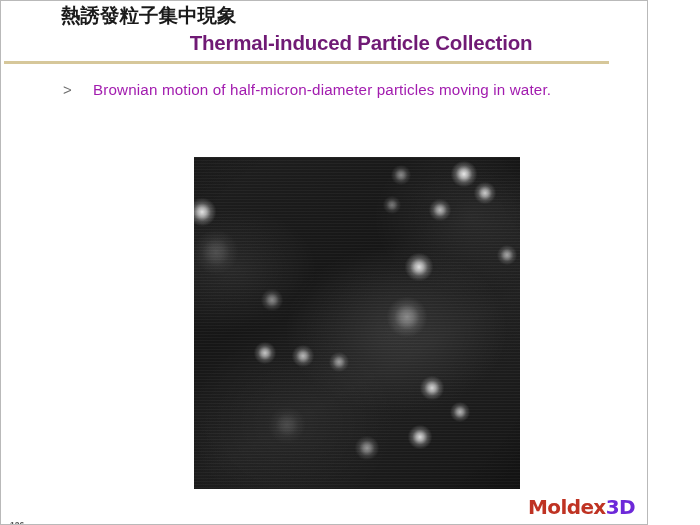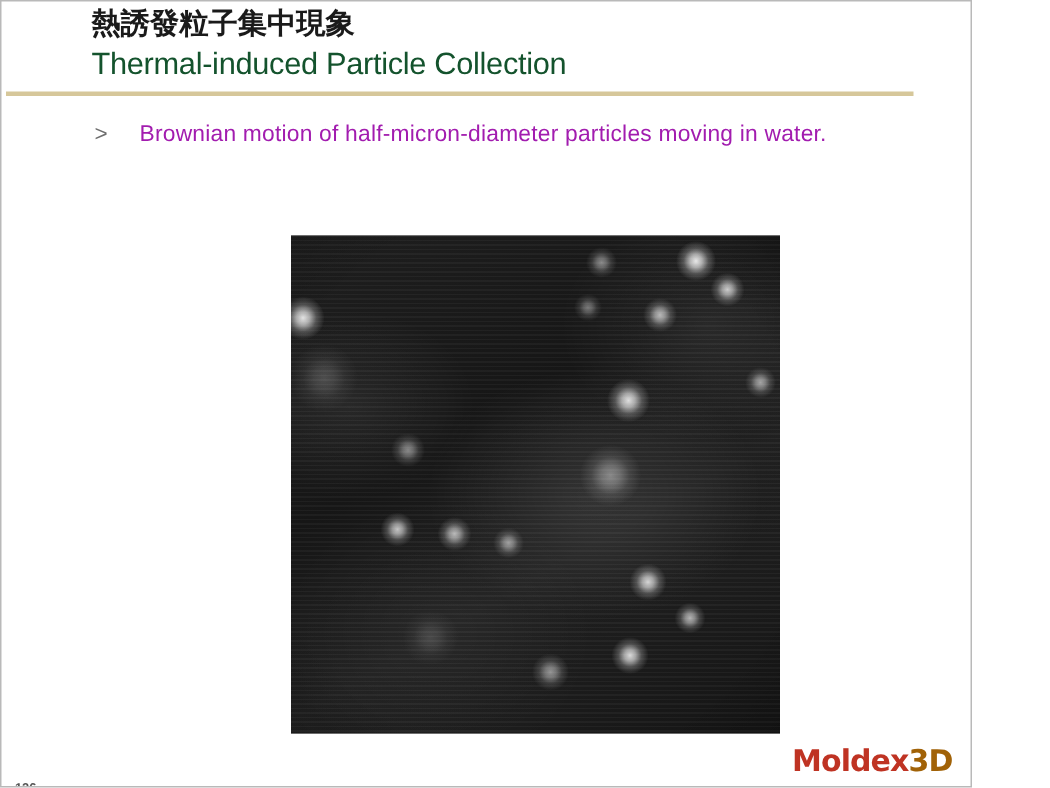--- a/index.html
+++ b/index.html
@@ -37,25 +37,26 @@
     line-height: 26px;
     font-weight: 700;
     color: #1a1a1a;
     letter-spacing: 0px;
     white-space: nowrap;
   }
   .title-en {
     font-family: "Liberation Sans", sans-serif;
     font-size: 20.5px;
     line-height: 26px;
-    font-weight: 400;
-    color: #14532d;
+    font-weight: 700;
+    color: #701a75;
     letter-spacing: -0.2px;
     white-space: nowrap;
     margin-top: 1px;
+    text-align: center;
   }
 
   .title-rule {
     position: absolute;
     left: 3px;
     top: 60px;
     width: 605px;
     height: 3px;
     background: #d6c79a;
   }
@@ -154,21 +155,21 @@
     position: absolute;
     right: 12px;
     top: 494px;
     font-family: "DejaVu Sans", "Liberation Sans", sans-serif;
     font-size: 20px;
     font-weight: 700;
     letter-spacing: -0.6px;
     white-space: nowrap;
   }
   .logo-main { color: #bf3323; }
-  .logo-suffix { color: #a16207; font-weight: 700; }
+  .logo-suffix { color: #6d28d9; font-weight: 700; }
 </style>
 </head>
 <body>
 
 <div class="slide">
 
   <div class="title-block">
     <div class="title-cn">熱誘發粒子集中現象</div>
     <div class="title-en">Thermal-induced Particle Collection</div>
   </div>

